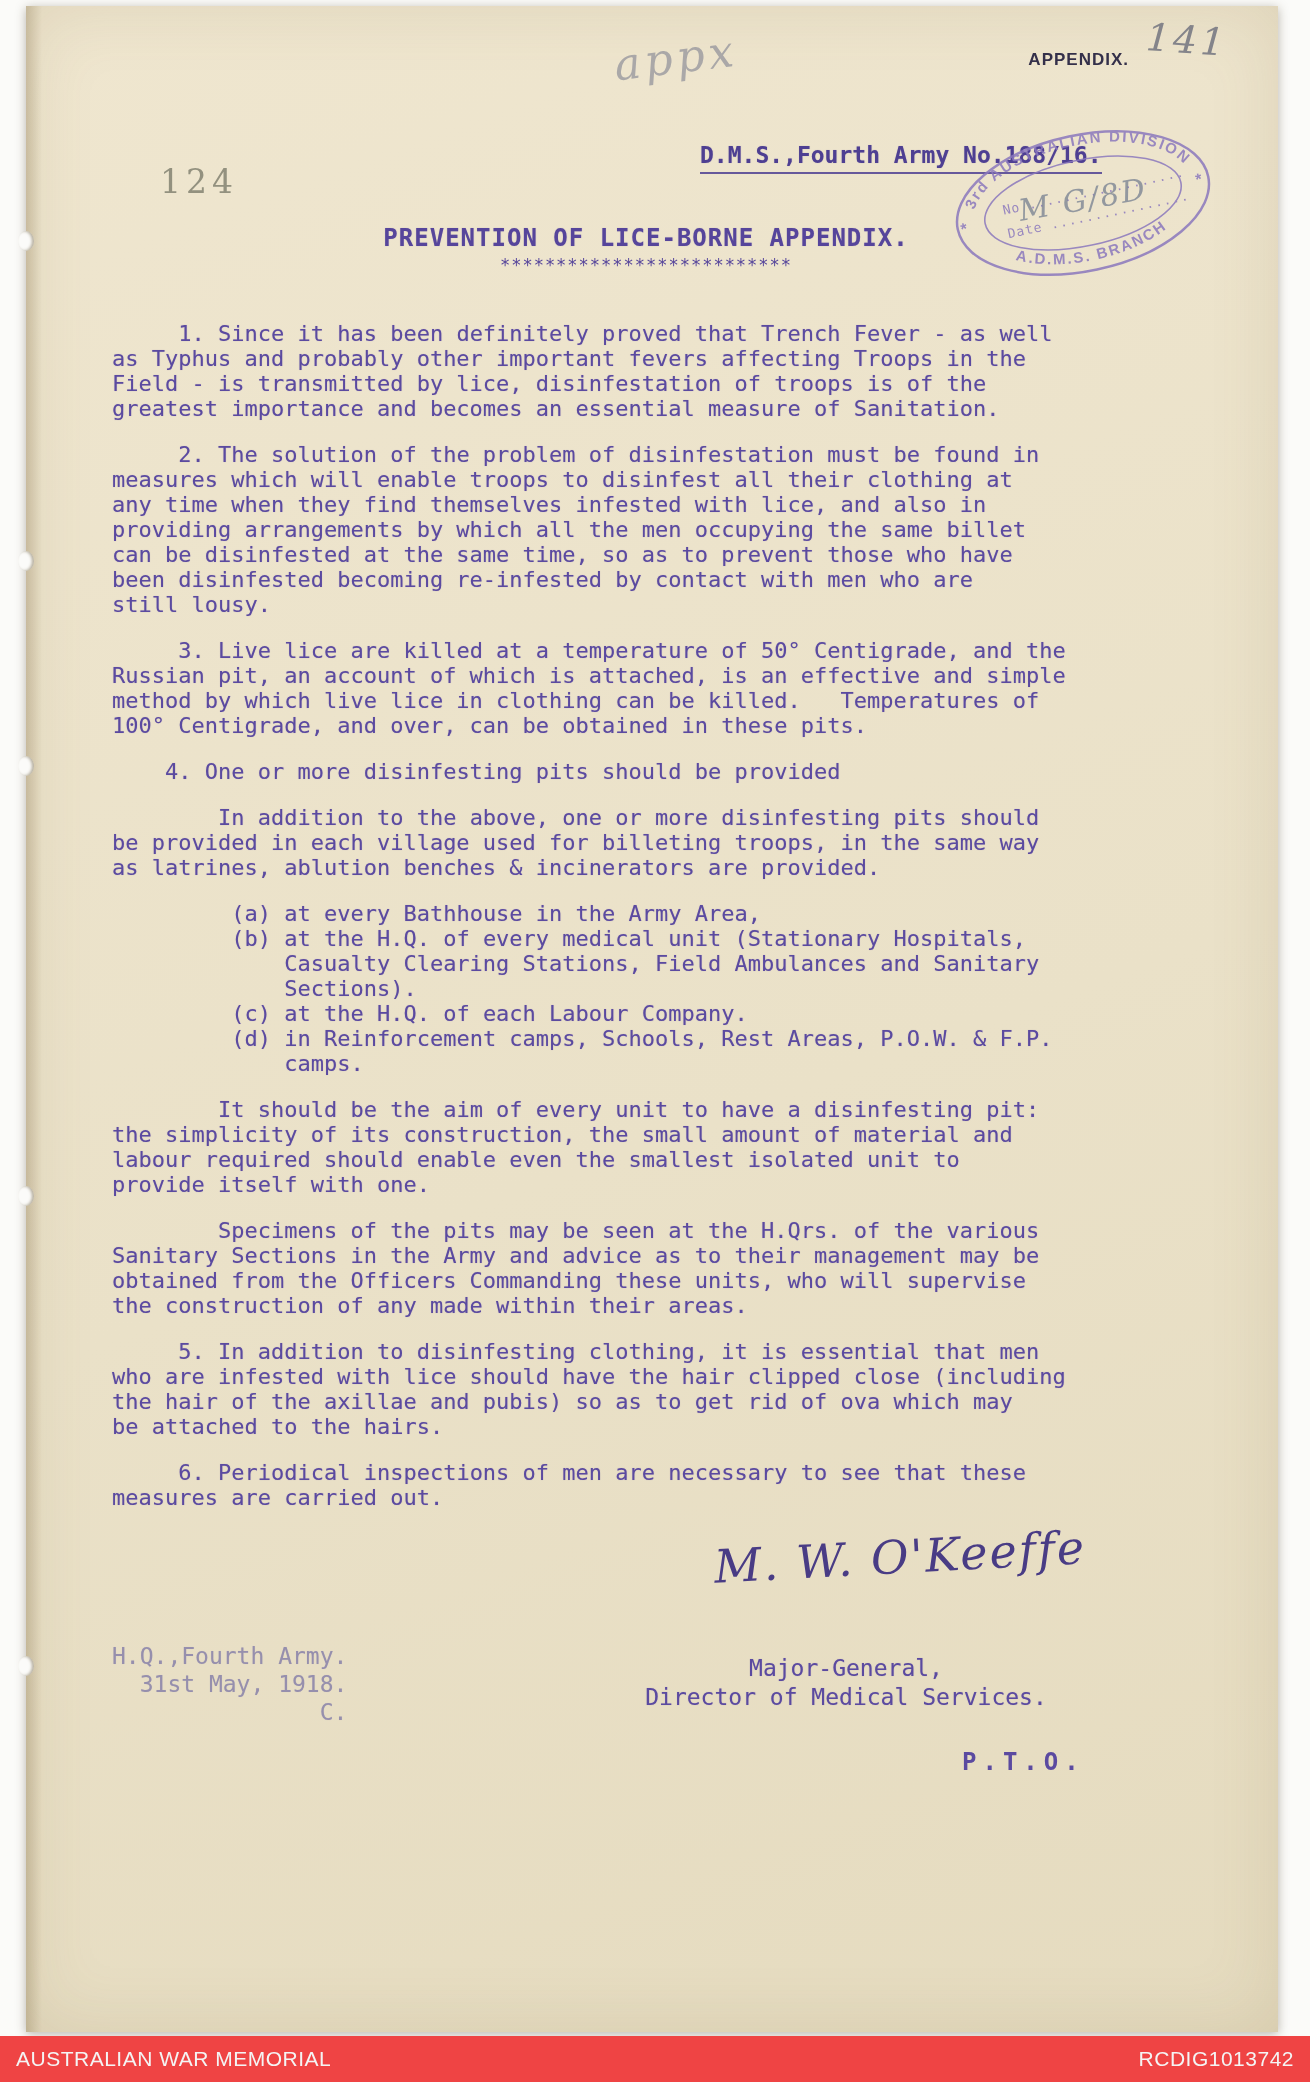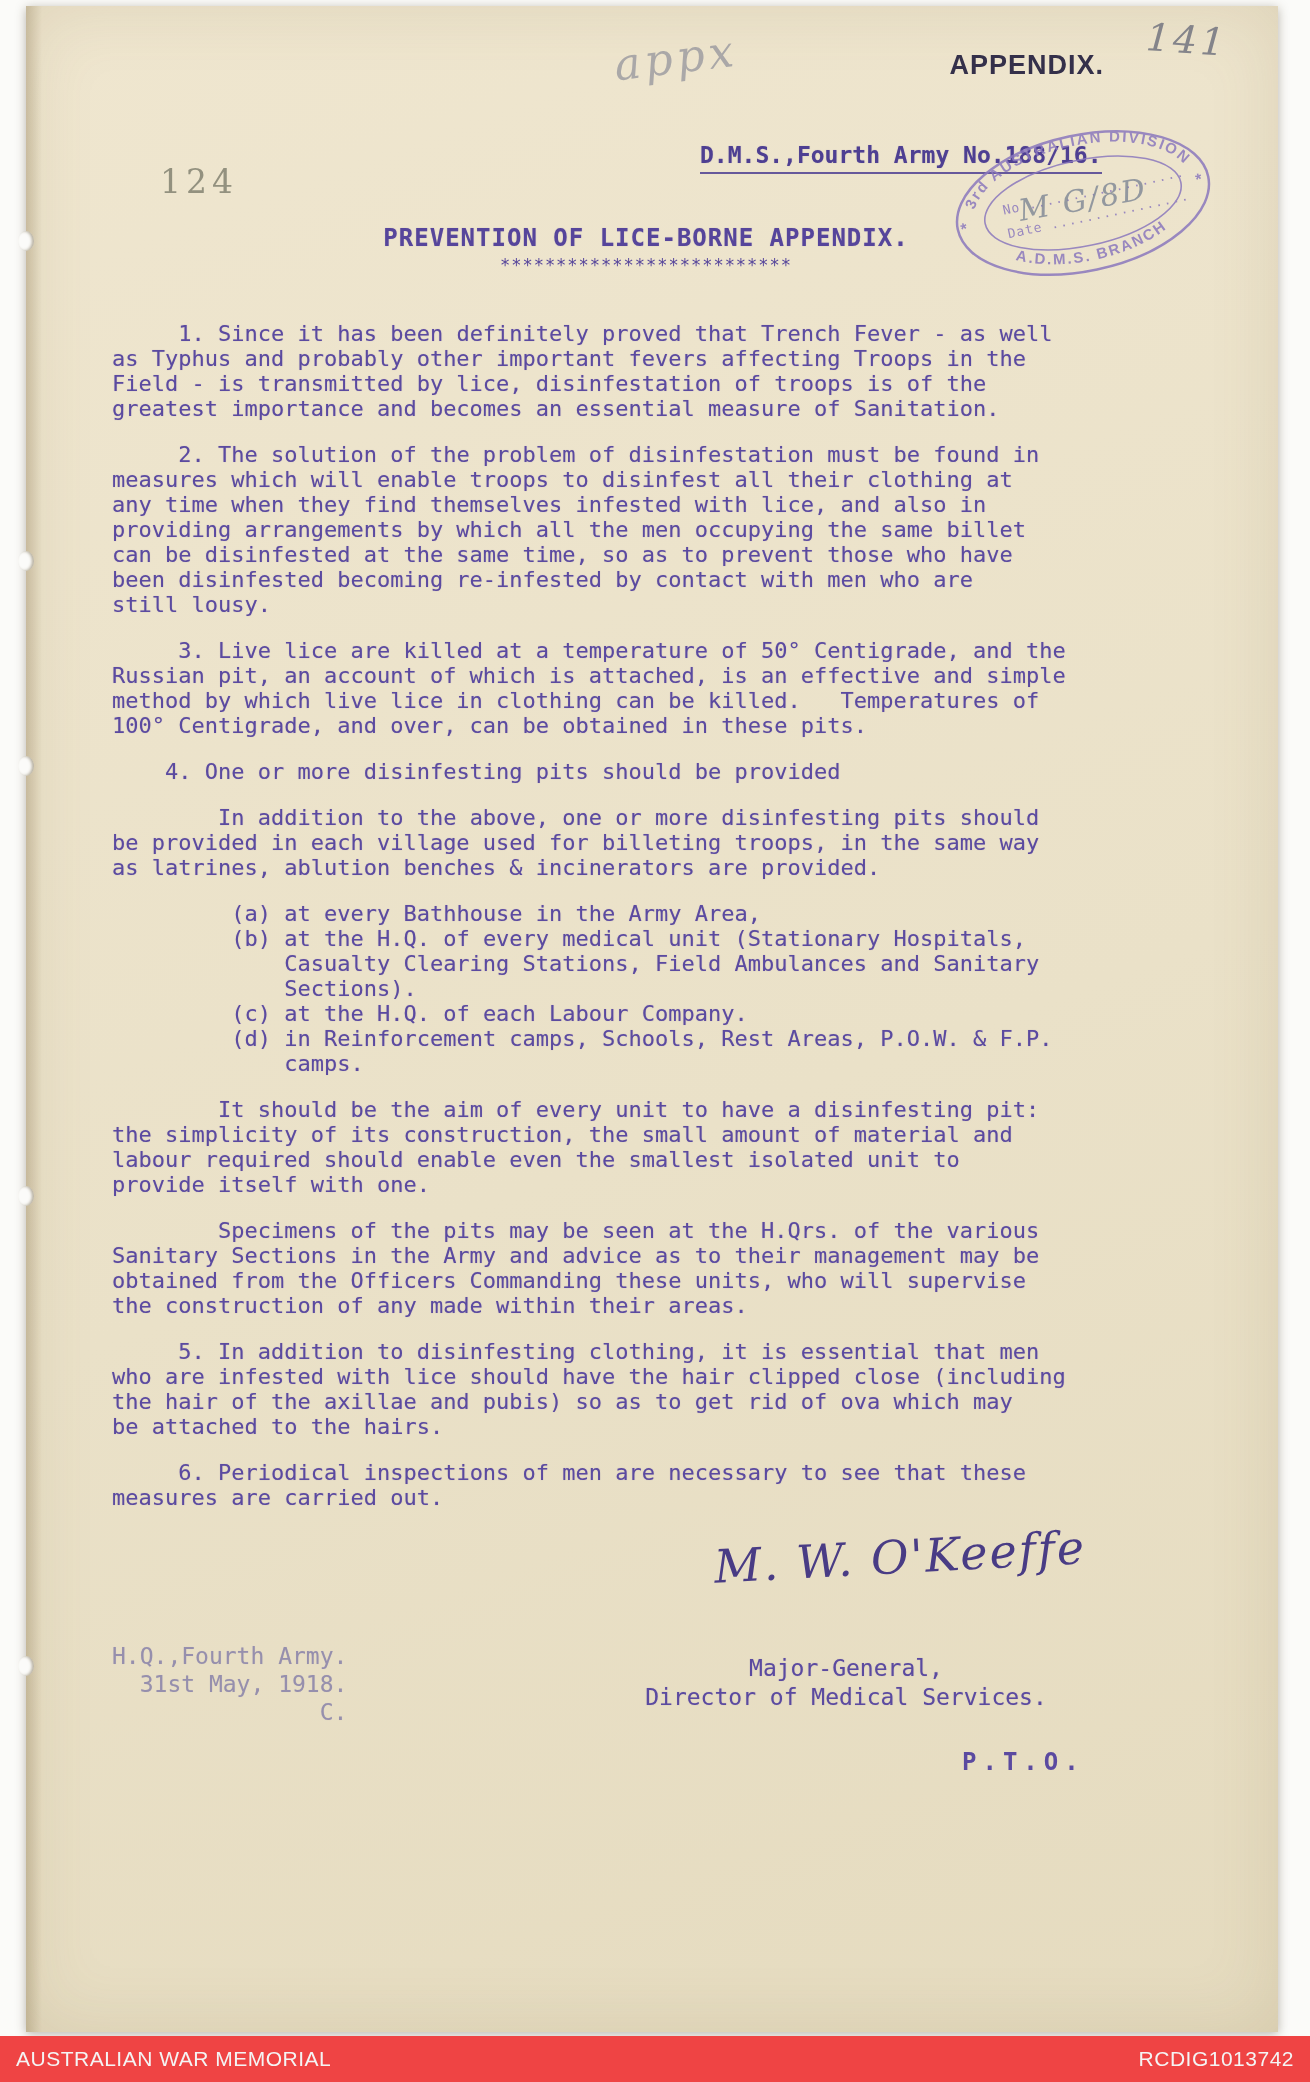--- a/index.html
+++ b/index.html
@@ -27,22 +27,22 @@
     position:absolute; top:12px; right:50px;
     font: italic 38px "DejaVu Serif", serif; color:#84848a;
     transform: rotate(4deg); letter-spacing:3px;
   }
   .pencil-scribble {
     position:absolute; top:26px; left:588px;
     font: italic 44px "DejaVu Serif", serif; color:#94949c;
     transform: rotate(-7deg); opacity:.75; letter-spacing:4px;
   }
   .appendix {
-    position:absolute; top:44px; right:174px;
-    font-family:"Liberation Sans", sans-serif; font-weight:800; font-size:27px;
+    position:absolute; top:44px; right:149px;
+    font-family:"Liberation Sans", sans-serif; font-weight:800; font-size:17px;
     letter-spacing:1px; color:#34304a;
   }
   .folio {
     position:absolute; top:156px; left:134px;
     font: 400 33px "DejaVu Serif", serif; color:#93917f; letter-spacing:5px;
   }
   .reference {
     position:absolute; top:136px; left:674px;
     font: 700 23px "DejaVu Sans Mono", monospace; color:#4e3f92;
     border-bottom:2px solid rgba(78,63,146,.85); padding-bottom:4px;

